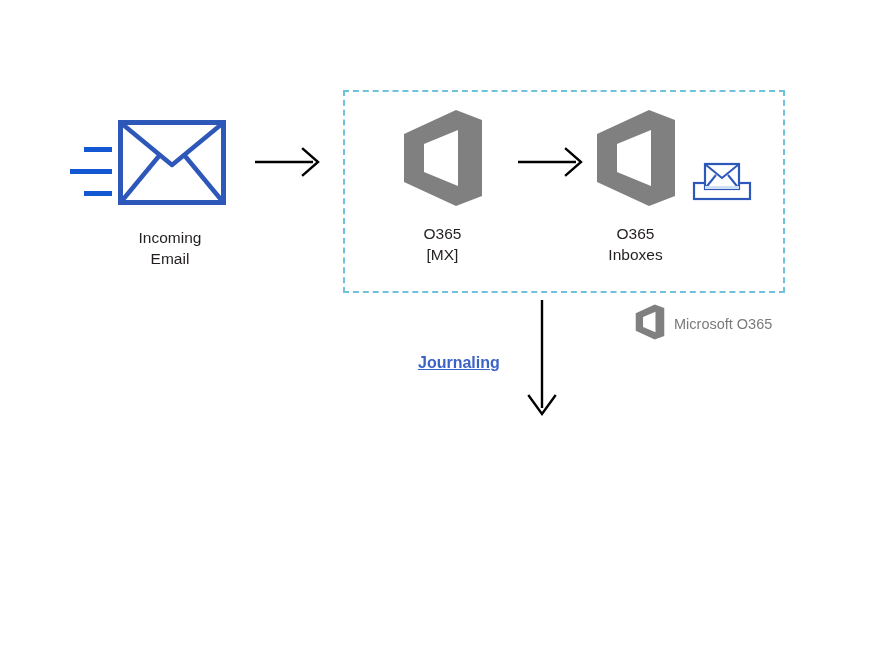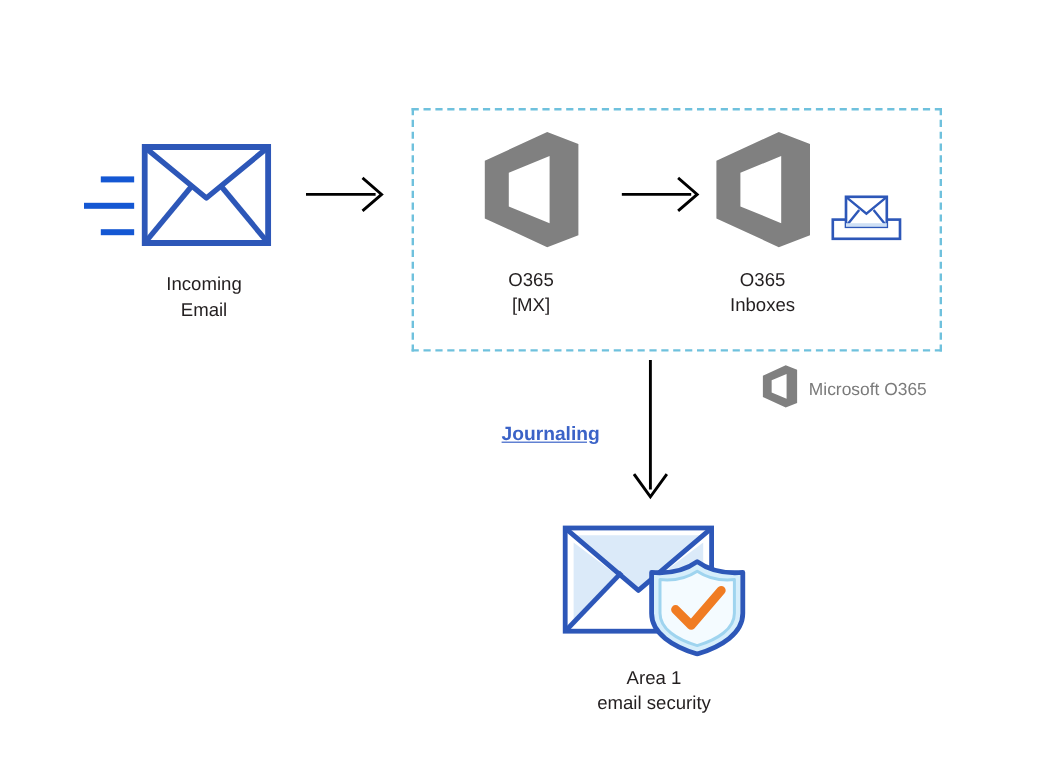--- a/index.html
+++ b/index.html
@@ -185,39 +185,14 @@
 
   <div class="node" id="journaling-label">Journaling</div>
 
   <span class="node" id="arrow-journaling-down">
     <svg width="34" height="118" viewBox="0 0 34 118">
       <line x1="17" y1="0" x2="17" y2="108" stroke="#000000" stroke-width="2.4"></line>
       <path d="M4 96 L17 114 L30 96" fill="none" stroke="#000000" stroke-width="2.4" stroke-linecap="square"></path>
     </svg>
   </span>
 
-  <div class="node" id="area1-group">
-    <span id="area1-icon">
-      <svg width="155" height="115" viewBox="0 0 155 115">
-
-        <rect x="3" y="8" width="122" height="86" fill="#ffffff" stroke="#2d57b8" stroke-width="4"></rect>
-
-        <path d="M10 14 L64 58 L118 14 Z" fill="#dbeaf9"></path>
-        <path d="M10 88 L47 48 L10 20 Z" fill="#dbeaf9"></path>
-        <path d="M118 88 L81 48 L118 20 Z" fill="#dbeaf9"></path>
-
-        <path d="M4 9 L64 60 L124 9" fill="none" stroke="#2d57b8" stroke-width="4" stroke-linejoin="round"></path>
-        <path d="M4 93 L50 45" fill="none" stroke="#2d57b8" stroke-width="4"></path>
-        <path d="M124 93 L78 45" fill="none" stroke="#2d57b8" stroke-width="4"></path>
-
-        <path d="M113 36 C124 44 139 46 151 45 L151 79 C151 96 133 107 113 113
-                 C93 107 75 96 75 79 L75 45 C87 46 102 44 113 36 Z" fill="#d6eefb" stroke="#2d57b8" stroke-width="4" stroke-linejoin="round"></path>
-        <path d="M113 44 C122 50 134 52 144 51 L144 79 C144 92 130 101 113 106
-                 C96 101 82 92 82 79 L82 51 C92 52 104 50 113 44 Z" fill="#f4fbff" stroke="#9fd4ef" stroke-width="2.5" stroke-linejoin="round"></path>
-
-        <path d="M95 76 L108 89 L133 60" fill="none" stroke="#f07c23" stroke-width="7.5" stroke-linecap="round" stroke-linejoin="round"></path>
-      </svg>
-    </span>
-    <div class="caption" id="area1-label">Area 1
-email security</div>
-  </div>
 
 </div>
 
 </body></html>

